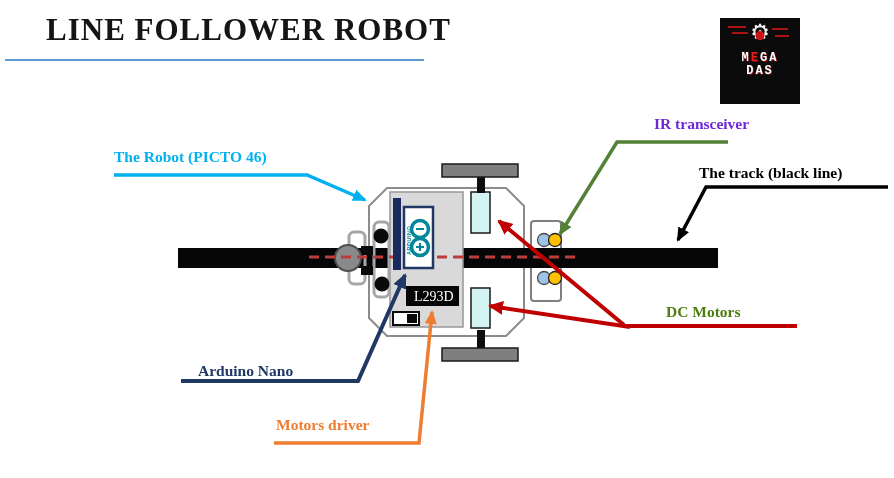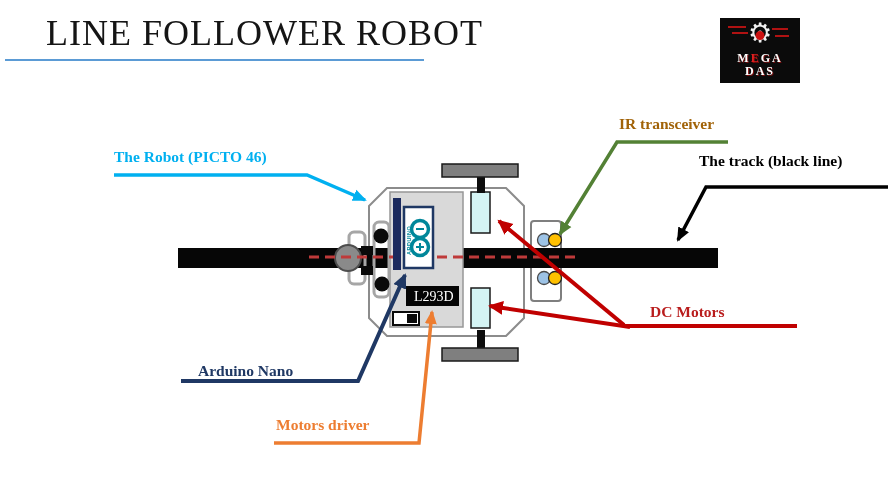--- a/index.html
+++ b/index.html
@@ -1,31 +1,31 @@
 <!DOCTYPE html>
 <html><head>
 <meta charset="utf-8">
 <style>
   html,body{margin:0;padding:0;background:#fff;}
   .slide{
     position:relative;width:894px;height:478px;background:#ffffff;
     font-family:"Liberation Serif", serif;overflow:hidden;
   }
   .title{
-    position:absolute;left:46px;top:12px;font-size:36px;font-weight:400;
+    position:absolute;left:46px;top:12px;font-size:31px;font-weight:700;
     color:#151515;letter-spacing:1px;white-space:nowrap;
   }
   .title-rule{
     position:absolute;left:5px;top:59px;width:419px;height:2px;background:#5B9BD5;
   }
   
   .logo{
-    position:absolute;left:720px;top:18px;width:80px;height:65px;background:#0b0b0b;
+    position:absolute;left:720px;top:18px;width:80px;height:86px;background:#0b0b0b;
     display:flex;flex-direction:column;align-items:center;justify-content:flex-start;
-    font-family:Liberation Serif, serif;
+    font-family:Liberation Mono, monospace;
   }
   .logo-gear{position:relative;width:80px;height:34px;text-align:center;}
   .logo-gear .gear{
     position:absolute;left:50%;top:2px;transform:translateX(-50%);
     color:#f2f2f2;font-size:27px;line-height:27px;
   }
   .logo-gear .hub{
     position:absolute;left:50%;top:13px;transform:translateX(-50%);
     width:9px;height:9px;border-radius:50%;background:#cc1111;
   }
@@ -38,23 +38,23 @@
     font-weight:bold;font-size:12px;letter-spacing:2px;line-height:13px;color:#fff;
     text-shadow:1px 1px 0 #7a0c0c;
   }
   .logo-word .accent{color:#e02020;}
   
   .callout{
     position:absolute;font-weight:bold;font-size:15.5px;white-space:nowrap;
     font-family:"Liberation Serif", serif;
   }
   .lbl-robot{left:114px;top:148px;color:#00B0F0;}
-  .lbl-ir{left:619px;top:115px;color:#a16207;}
-  .lbl-track{left:699px;top:152px;color:#000000;}
-  .lbl-dc{left:650px;top:303px;color:#b91c1c;}
+  .lbl-ir{left:654px;top:115px;color:#6d28d9;}
+  .lbl-track{left:699px;top:164px;color:#000000;}
+  .lbl-dc{left:666px;top:303px;color:#4d7c0f;}
   .lbl-arduino{left:198px;top:362px;color:#1F3864;}
   .lbl-driver{left:276px;top:416px;color:#ED7D31;}
   svg{position:absolute;left:0;top:0;}
   .chip-text{fill:#ffffff;font-family:"Liberation Serif",serif;font-size:14px;}
   .board-text{fill:#00879a;font-family:"Liberation Sans",sans-serif;font-size:5.5px;font-weight:bold;letter-spacing:.5px;}
 </style>
 </head>
 <body>
 
 <div class="slide">

